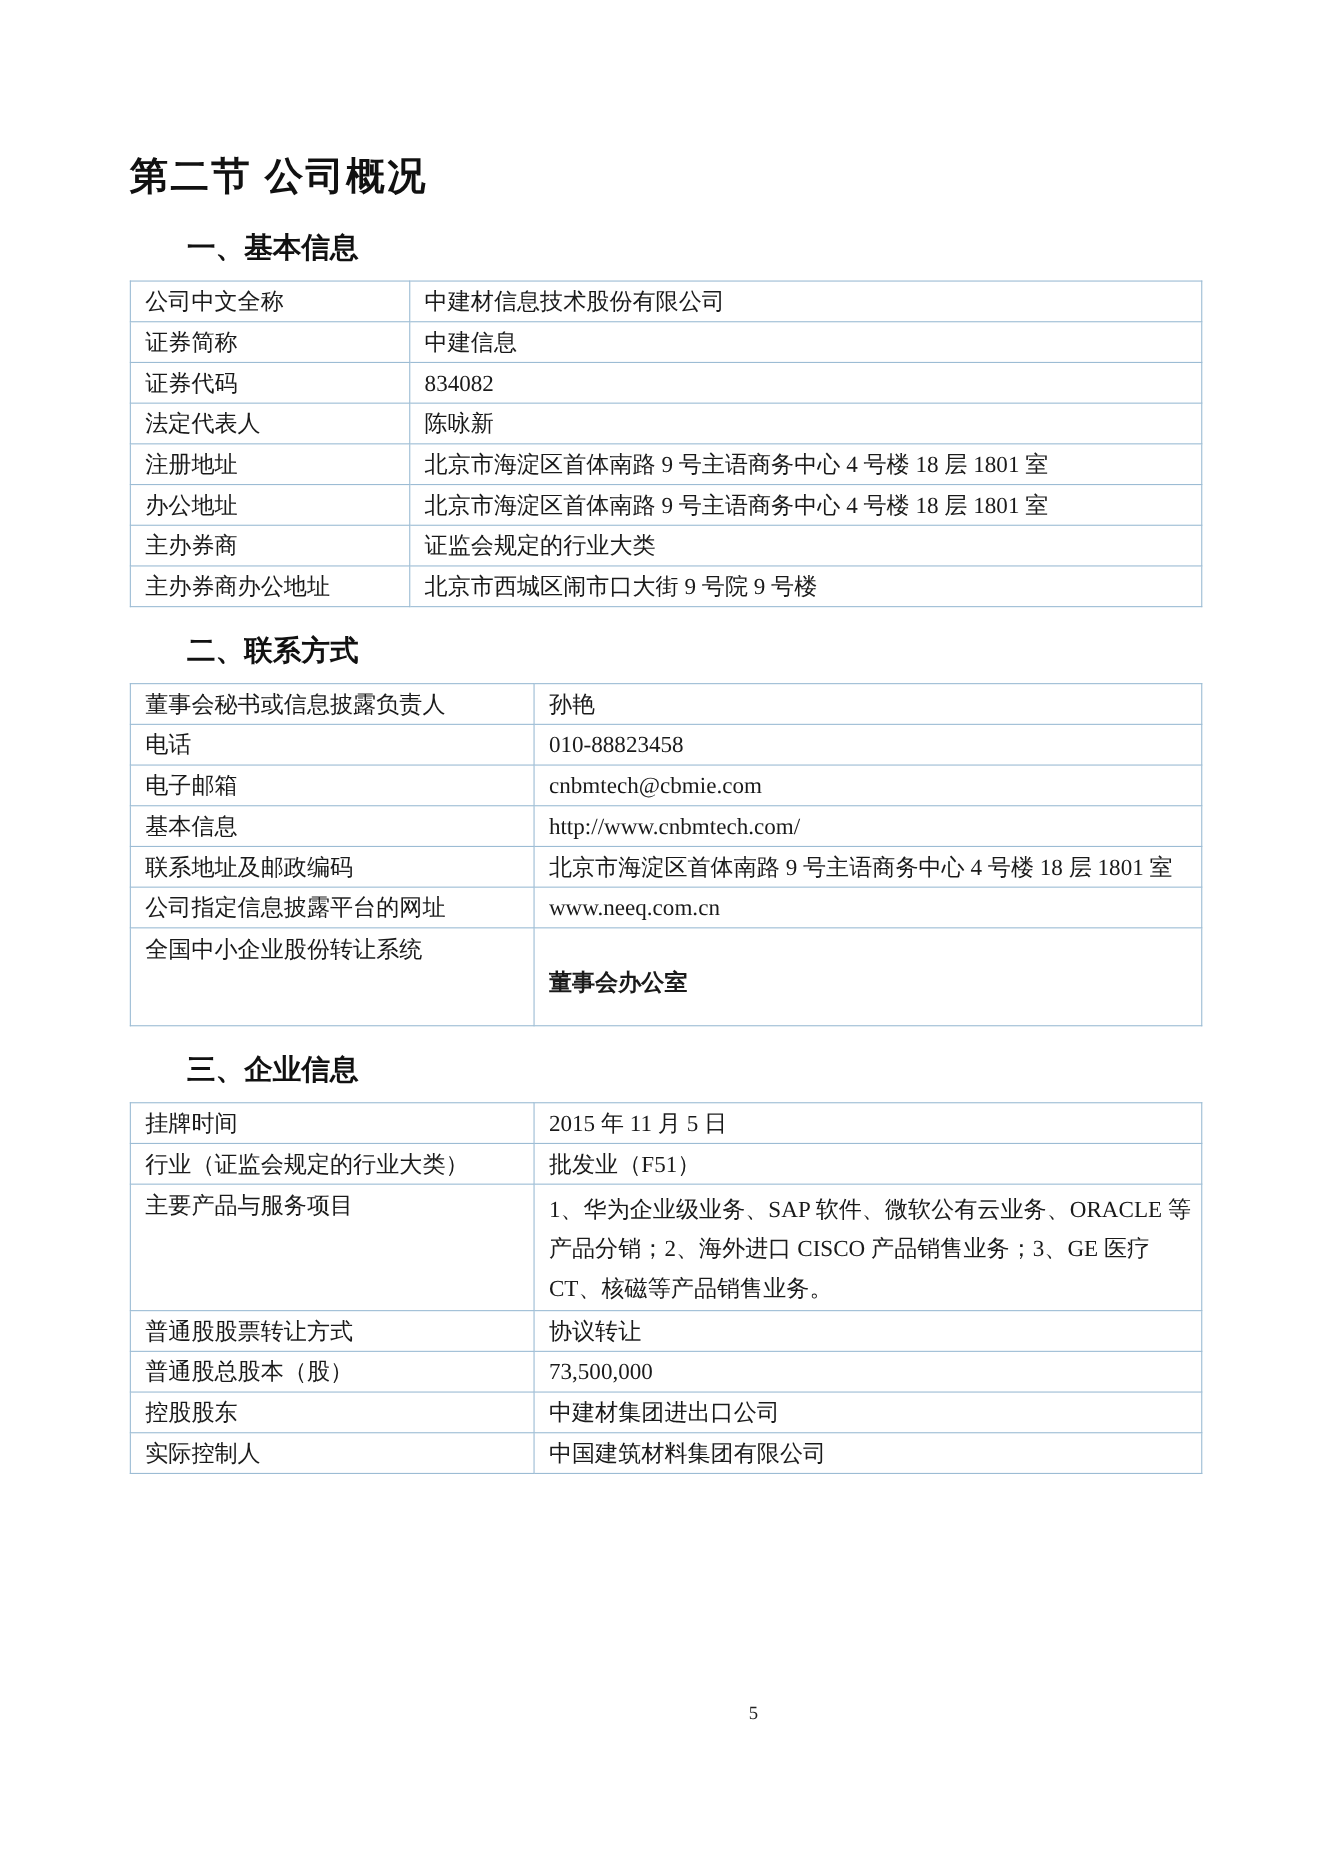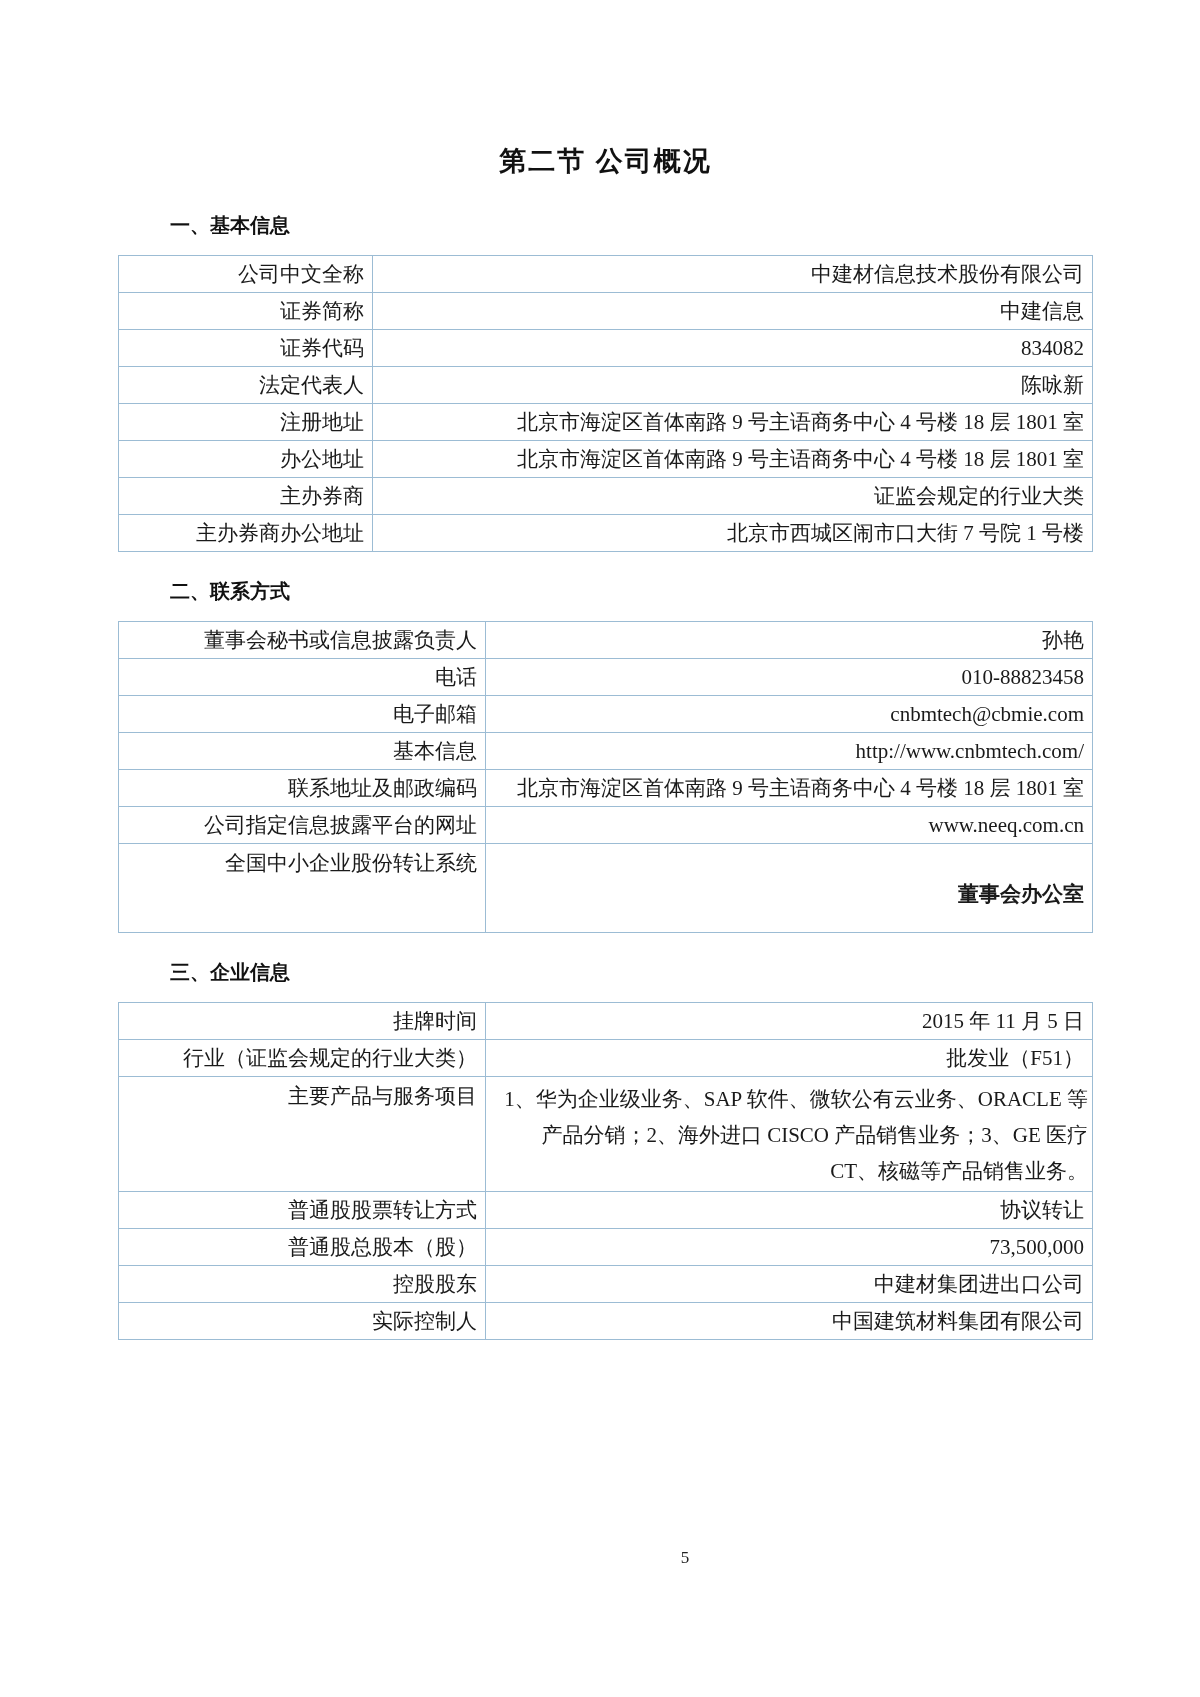--- a/index.html
+++ b/index.html
@@ -20,51 +20,50 @@
     height: 1697px;
     overflow: hidden;
   }
   .content {
     margin-left: 118px;
     width: 975px;
     padding-top: 136px;
   }
   .doc-title {
     margin: 0 0 26px 0;
-    text-align: center;
+    text-align: left;
     font-family: "Liberation Sans", "DejaVu Sans", sans-serif;
     font-weight: bold;
-    font-size: 27px;
+    font-size: 35px;
     line-height: 50px;
     color: #111;
     letter-spacing: 2px;
   }
   .sec-heading {
     margin: 26px 0 17px 52px;
     font-family: "Liberation Sans", "DejaVu Sans", sans-serif;
     font-weight: bold;
-    font-size: 20px;
+    font-size: 26px;
     line-height: 26px;
     color: #111;
   }
   table.info-table {
     border-collapse: collapse;
     width: 975px;
     table-layout: fixed;
   }
   table.info-table td {
     border: 1.4px solid #9cbcd4;
     font-size: 21px;
     line-height: 26px;
     height: 32px;
     padding: 2px 8px 2px 13px;
     vertical-align: middle;
     overflow: hidden;
     white-space: nowrap;
-    text-align: right;
   }
   
   table.t1 col.lblcol { width: 254px; }
   table.t2 col.lblcol { width: 367px; }
   table.t3 col.lblcol { width: 367px; }
 
   tr.tall-row td { height: 72px; }
   tr.tall-row td.lbl { vertical-align: top; padding-top: 6px; }
   tr.tall-row td.val {
     vertical-align: middle;
@@ -129,21 +128,21 @@
         <tr>
           <td class="lbl">办公地址</td>
           <td class="val">北京市海淀区首体南路 9 号主语商务中心 4 号楼 18 层 1801 室</td>
         </tr>
         <tr>
           <td class="lbl">主办券商</td>
           <td class="val">证监会规定的行业大类</td>
         </tr>
         <tr>
           <td class="lbl">主办券商办公地址</td>
-          <td class="val">北京市西城区闹市口大街 7 号院 1 号楼</td>
+          <td class="val">北京市西城区闹市口大街 9 号院 9 号楼</td>
         </tr>
       </tbody>
     </table>
 
     <h2 class="sec-heading">二、联系方式</h2>
     <table class="info-table t2">
       <colgroup>
           <col class="lblcol">
           <col>
         </colgroup>

